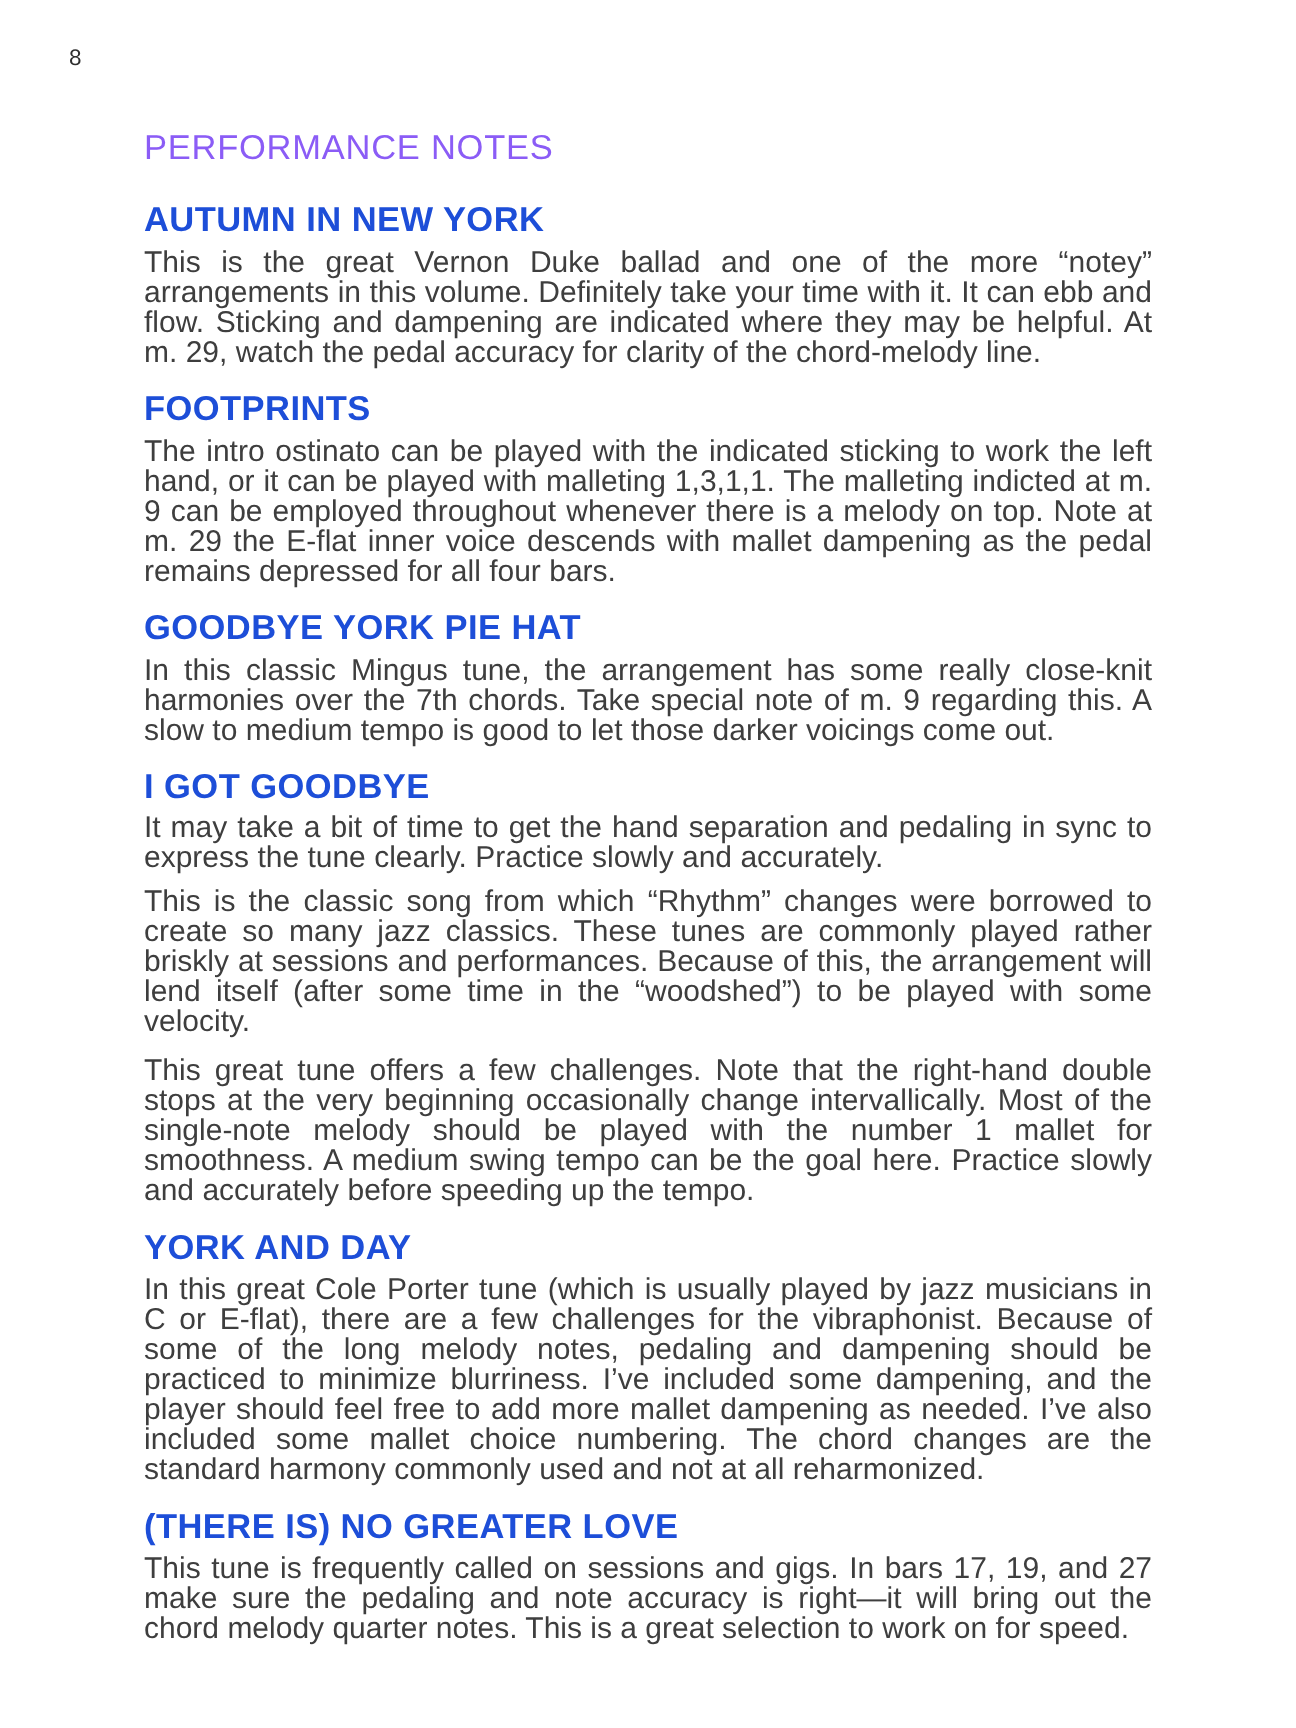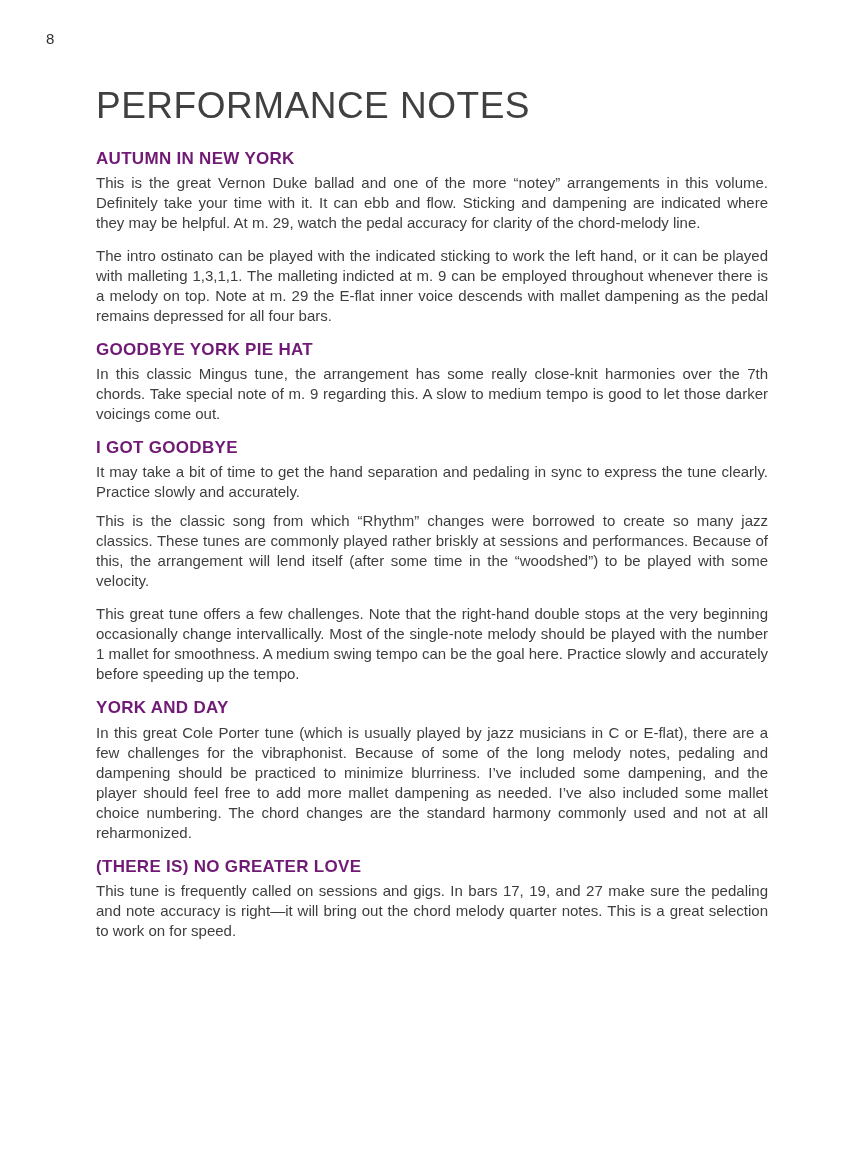--- a/index.html
+++ b/index.html
@@ -21,60 +21,61 @@
     top: 30px;
     font-size: 15px;
     color: #2f2f2f;
   }
   .content {
     box-sizing: border-box;
     padding: 86px 96px 0 96px;
   }
   .title {
     margin: 0 0 21px 0;
-    font-size: 37px;
+    font-size: 23px;
     font-weight: 400;
     line-height: 1.1;
     letter-spacing: 0.5px;
-    color: #404040;
+    color: #8b5cf6;
   }
   .song-section {
     margin: 0 0 13px 0;
   }
   .song-section h2 {
     margin: 0 0 4px 0;
-    font-size: 17px;
+    font-size: 23px;
     font-weight: 700;
     line-height: 1.25;
     letter-spacing: 0.3px;
-    color: #701a75;
+    color: #1d4ed8;
   }
   .song-section p {
     margin: 0 0 9px 0;
-    font-size: 15px;
+    font-size: 20px;
     line-height: 20px;
     color: #3e3e3e;
     text-align: justify;
   }
 </style>
 </head>
 <body>
 
 <div class="page">
   <div class="page-number">8</div>
 
   <main class="content">
     <h1 class="title">PERFORMANCE NOTES</h1>
 
     <section class="song-section">
       <h2>AUTUMN IN NEW YORK</h2>
       <p>This is the great Vernon Duke ballad and one of the more “notey” arrangements in this volume. Definitely take your time with it. It can ebb and flow. Sticking and dampening are indicated where they may be helpful. At m. 29, watch the pedal accuracy for clarity of the chord-melody line.</p>
     </section>
 
     <section class="song-section">
+      <h2>FOOTPRINTS</h2>
       <p>The intro ostinato can be played with the indicated sticking to work the left hand, or it can be played with malleting 1,3,1,1. The malleting indicted at m. 9 can be employed throughout whenever there is a melody on top. Note at m. 29 the E-flat inner voice descends with mallet dampening as the pedal remains depressed for all four bars.</p>
     </section>
 
     <section class="song-section">
       <h2>GOODBYE YORK PIE HAT</h2>
       <p>In this classic Mingus tune, the arrangement has some really close-knit harmonies over the 7th chords. Take special note of m. 9 regarding this. A slow to medium tempo is good to let those darker voicings come out.</p>
     </section>
 
     <section class="song-section">
       <h2>I GOT GOODBYE</h2>

